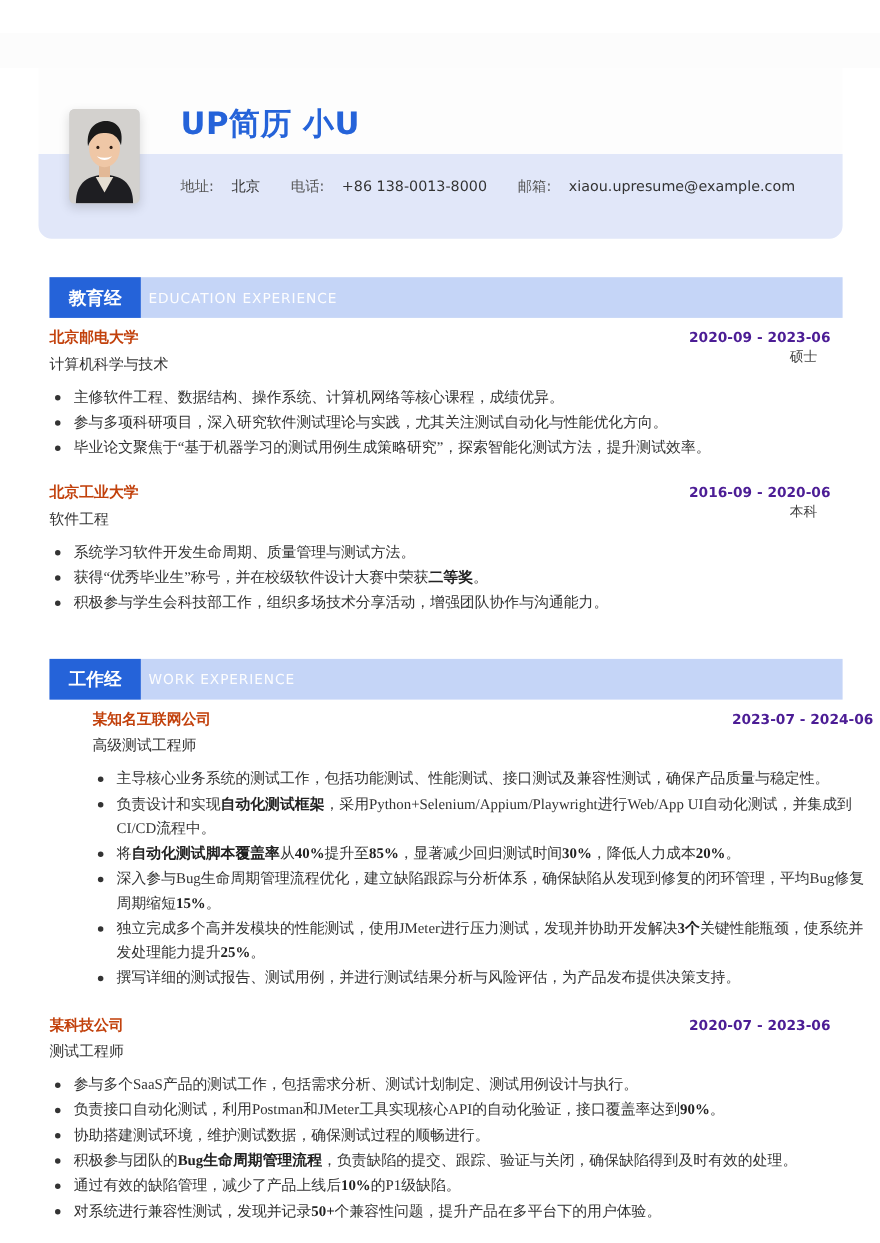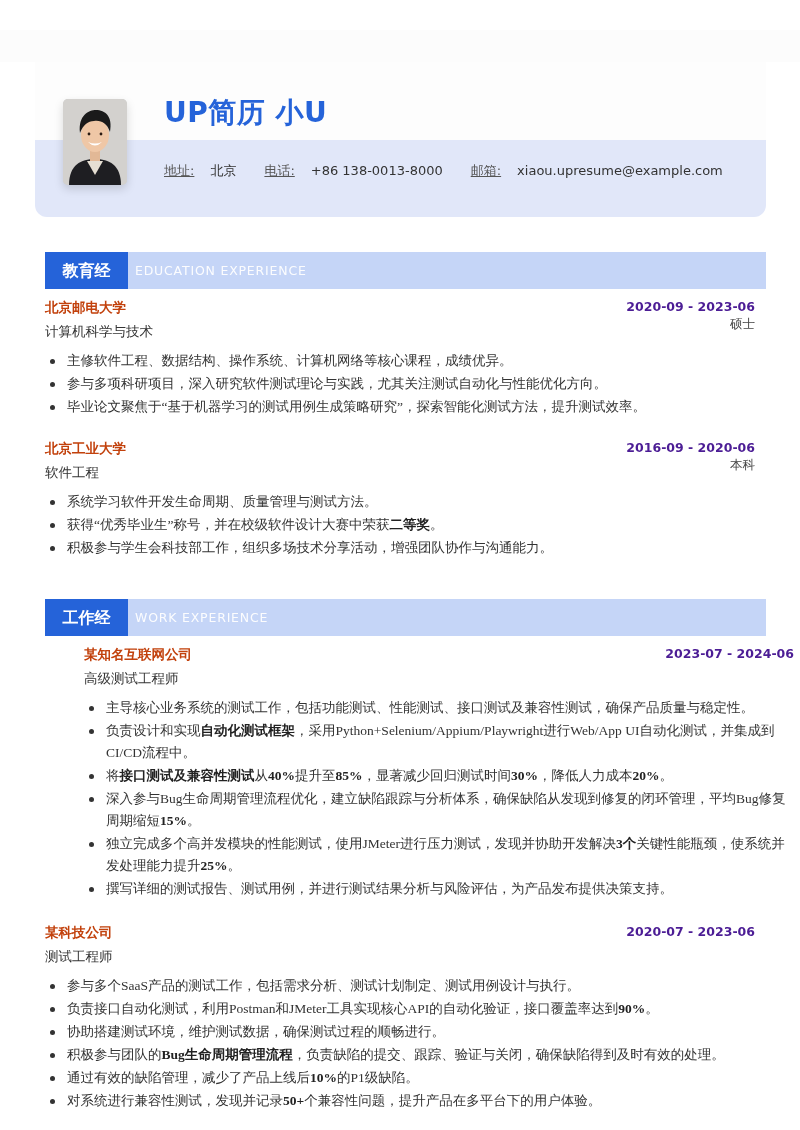--- a/index.html
+++ b/index.html
@@ -7,32 +7,32 @@
   body { font-family: "DejaVu Sans", "Liberation Sans", sans-serif; color: #333333; position: relative; }
 
   .page-band { position: absolute; left: 0; top: 30px; width: 800px; height: 32px; background: #fcfcfc; }
 
   .header { position: absolute; left: 35px; top: 62px; width: 731px; height: 155px; }
   .header-top { position: absolute; left: 0; top: 0; width: 731px; height: 78px; background: #fdfdfd; }
   .header-band { position: absolute; left: 0; top: 78px; width: 731px; height: 77px; background: #e1e7f9; border-radius: 0 0 12px 12px; }
   .photo { position: absolute; left: 28px; top: 37px; width: 64px; height: 86px; border-radius: 5px; overflow: hidden; background: #cfcfcf; box-shadow: 0 4px 10px rgba(0,0,0,0.15); }
   .name { position: absolute; left: 129px; top: 28px; font-size: 28px; font-weight: bold; color: #2563d9; letter-spacing: 0.5px; line-height: 46px; white-space: nowrap; }
   .contact { position: absolute; left: 129px; top: 100px; display: flex; font-size: 13px; color: #333; line-height: 18px; white-space: nowrap; }
-  .contact .lbl { color: #555; margin-right: 16px; text-decoration: underline; }
+  .contact .lbl { color: #555; margin-right: 16px; }
   .contact .val { margin-right: 28px; text-align: center; }
 
   .section-head { position: absolute; left: 45px; width: 721px; height: 37px; background: #c5d5f7; display: flex; align-items: center; }
   .section-head .cn { background: #2563d9; color: #fff; font-size: 16px; font-weight: bold; height: 37px; line-height: 37px; padding: 0 10px; width: 83px; text-align: center; }
   .section-head .en { color: #ffffff; font-size: 12.5px; letter-spacing: 0.8px; margin-left: 7px; opacity: 0.95; }
 
   .entry { position: absolute; left: 45px; width: 710px; }
   .entry .org { font-size: 13.5px; font-weight: bold; color: #c2410c; line-height: 20px; }
   .entry .role { font-size: 13.5px; color: #333; line-height: 20px; margin-top: 4px; }
   .entry .date { position: absolute; right: 0; top: 0; font-size: 12.5px; font-weight: bold; color: #4c1d95; line-height: 20px; }
-  .entry .degree { position: absolute; right: 0; top: 18px; font-size: 12.5px; color: #444; line-height: 18px; }
+  .entry .degree { position: absolute; right: 12px; top: 18px; font-size: 12.5px; color: #444; line-height: 18px; }
   .bullets { list-style: none; margin-top: 9px; }
   .bullets li { position: relative; padding-left: 22px; font-size: 13.5px; line-height: 22px; color: #333; margin-bottom: 1px; font-family: Liberation Serif, serif; }
   .bullets li::before { content: ""; position: absolute; left: 5px; top: 9px; width: 5px; height: 5px; border-radius: 50%; background: #333; }
   .bullets b { color: #222; }
 </style>
 </head>
 <body>
 
 <div class="page-band"></div>
 
@@ -97,21 +97,21 @@
   <div class="en">WORK EXPERIENCE</div>
 </div>
 
 <div class="entry" style="top:644px;margin-left:39px;">
   <div class="org">某知名互联网公司</div>
   <div class="role">高级测试工程师</div>
   <div class="date">2023-07 - 2024-06</div>
   <ul class="bullets">
     <li>主导核心业务系统的测试工作，包括功能测试、性能测试、接口测试及兼容性测试，确保产品质量与稳定性。</li>
     <li>负责设计和实现<b>自动化测试框架</b>，采用Python+Selenium/Appium/Playwright进行Web/App UI自动化测试，并集成到CI/CD流程中。</li>
-    <li>将<b>接口测试及兼容性测试</b>从<b>40%</b>提升至<b>85%</b>，显著减少回归测试时间<b>30%</b>，降低人力成本<b>20%</b>。</li>
+    <li>将<b>自动化测试脚本覆盖率</b>从<b>40%</b>提升至<b>85%</b>，显著减少回归测试时间<b>30%</b>，降低人力成本<b>20%</b>。</li>
     <li>深入参与Bug生命周期管理流程优化，建立缺陷跟踪与分析体系，确保缺陷从发现到修复的闭环管理，平均Bug修复周期缩短<b>15%</b>。</li>
     <li>独立完成多个高并发模块的性能测试，使用JMeter进行压力测试，发现并协助开发解决<b>3个</b>关键性能瓶颈，使系统并发处理能力提升<b>25%</b>。</li>
     <li>撰写详细的测试报告、测试用例，并进行测试结果分析与风险评估，为产品发布提供决策支持。</li>
   </ul>
 </div>
 
 <div class="entry" style="top:922px;">
   <div class="org">某科技公司</div>
   <div class="role">测试工程师</div>
   <div class="date">2020-07 - 2023-06</div>

